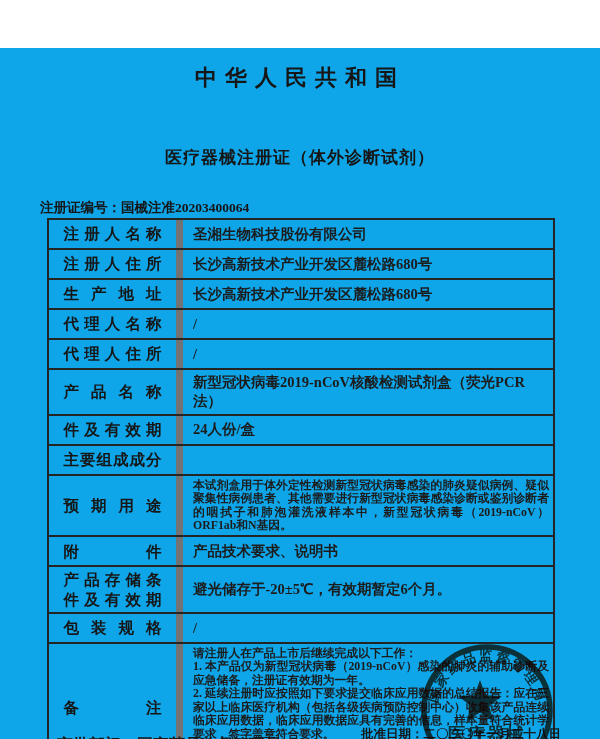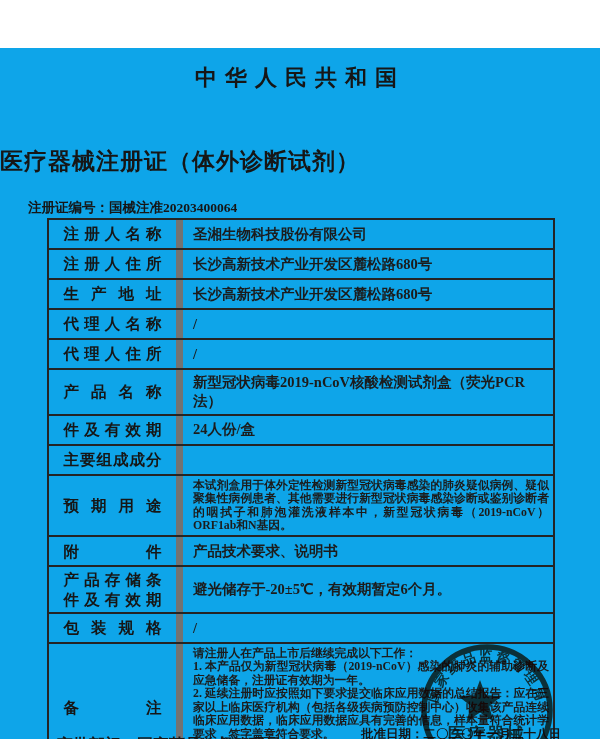--- a/index.html
+++ b/index.html
@@ -6,26 +6,26 @@
   .page{
     position:relative;width:600px;height:739px;background:#0ea5e9;overflow:hidden;
     font-family:"Liberation Serif",serif;color:#1c1c1c;margin-top:48px;
   }
   .title{
     position:absolute;top:15px;left:0;width:100%;text-align:center;
     font-family:"Liberation Sans",sans-serif;font-weight:bold;
     font-size:22px;letter-spacing:8px;color:#161616;
   }
   .subtitle{
-    position:absolute;top:98px;left:0;width:100%;text-align:left;
+    position:absolute;top:98px;left:0;width:100%;text-align:center;
     font-family:"Liberation Sans",sans-serif;font-weight:bold;
-    font-size:23px;letter-spacing:1px;color:#161616;
+    font-size:17px;letter-spacing:1px;color:#161616;
   }
   .regno{
-    position:absolute;top:151px;left:28px;font-weight:bold;font-size:13.5px;color:#161616;
+    position:absolute;top:151px;left:40px;font-weight:bold;font-size:13.5px;color:#161616;
   }
   .cert-table{
     position:absolute;top:170px;left:47px;width:508px;
     border:2px solid #242424;box-sizing:border-box;background:transparent;
   }
   .trow{display:flex;border-bottom:2px solid #242424;min-height:28px;}
   .trow:last-child{border-bottom:none;}
   .tlabel{
     width:134px;flex:0 0 134px;border-right:7px solid #737373;box-sizing:border-box;
     display:flex;align-items:center;justify-content:center;padding:3px 8px;

